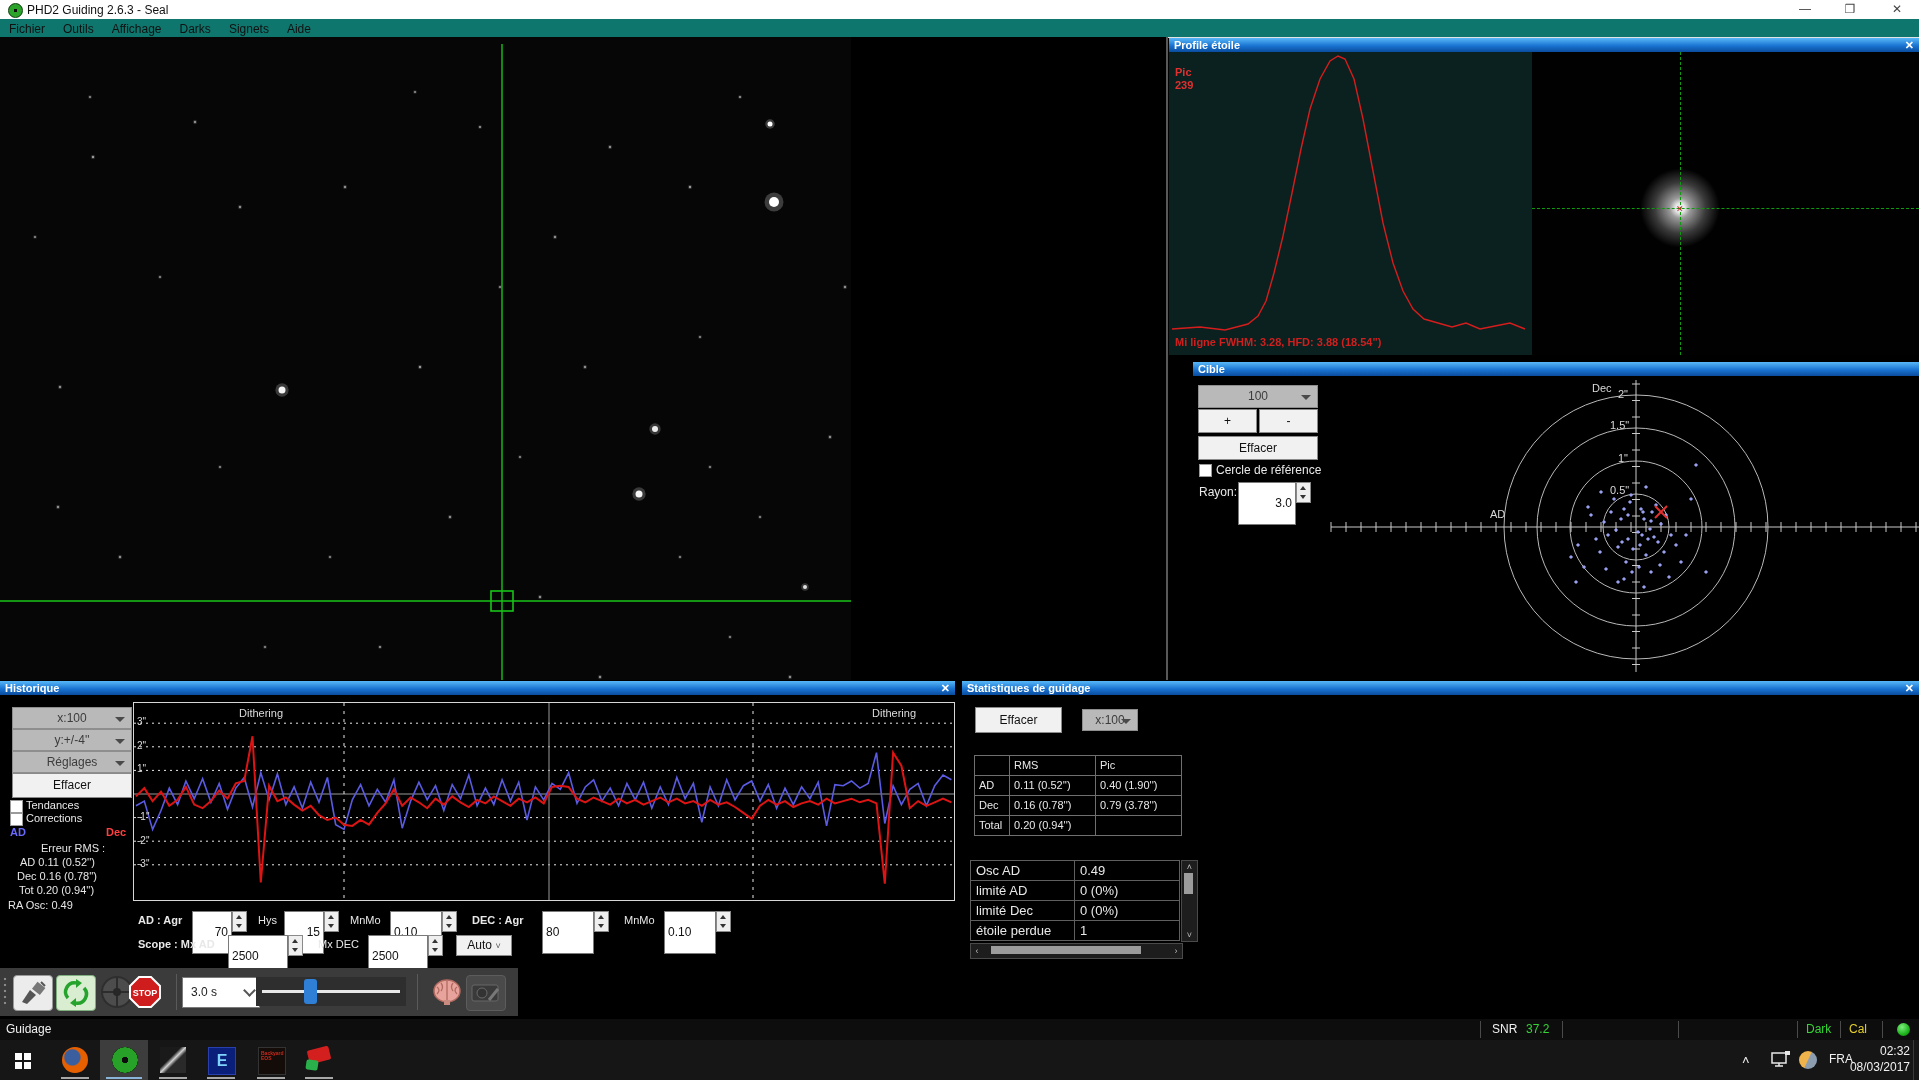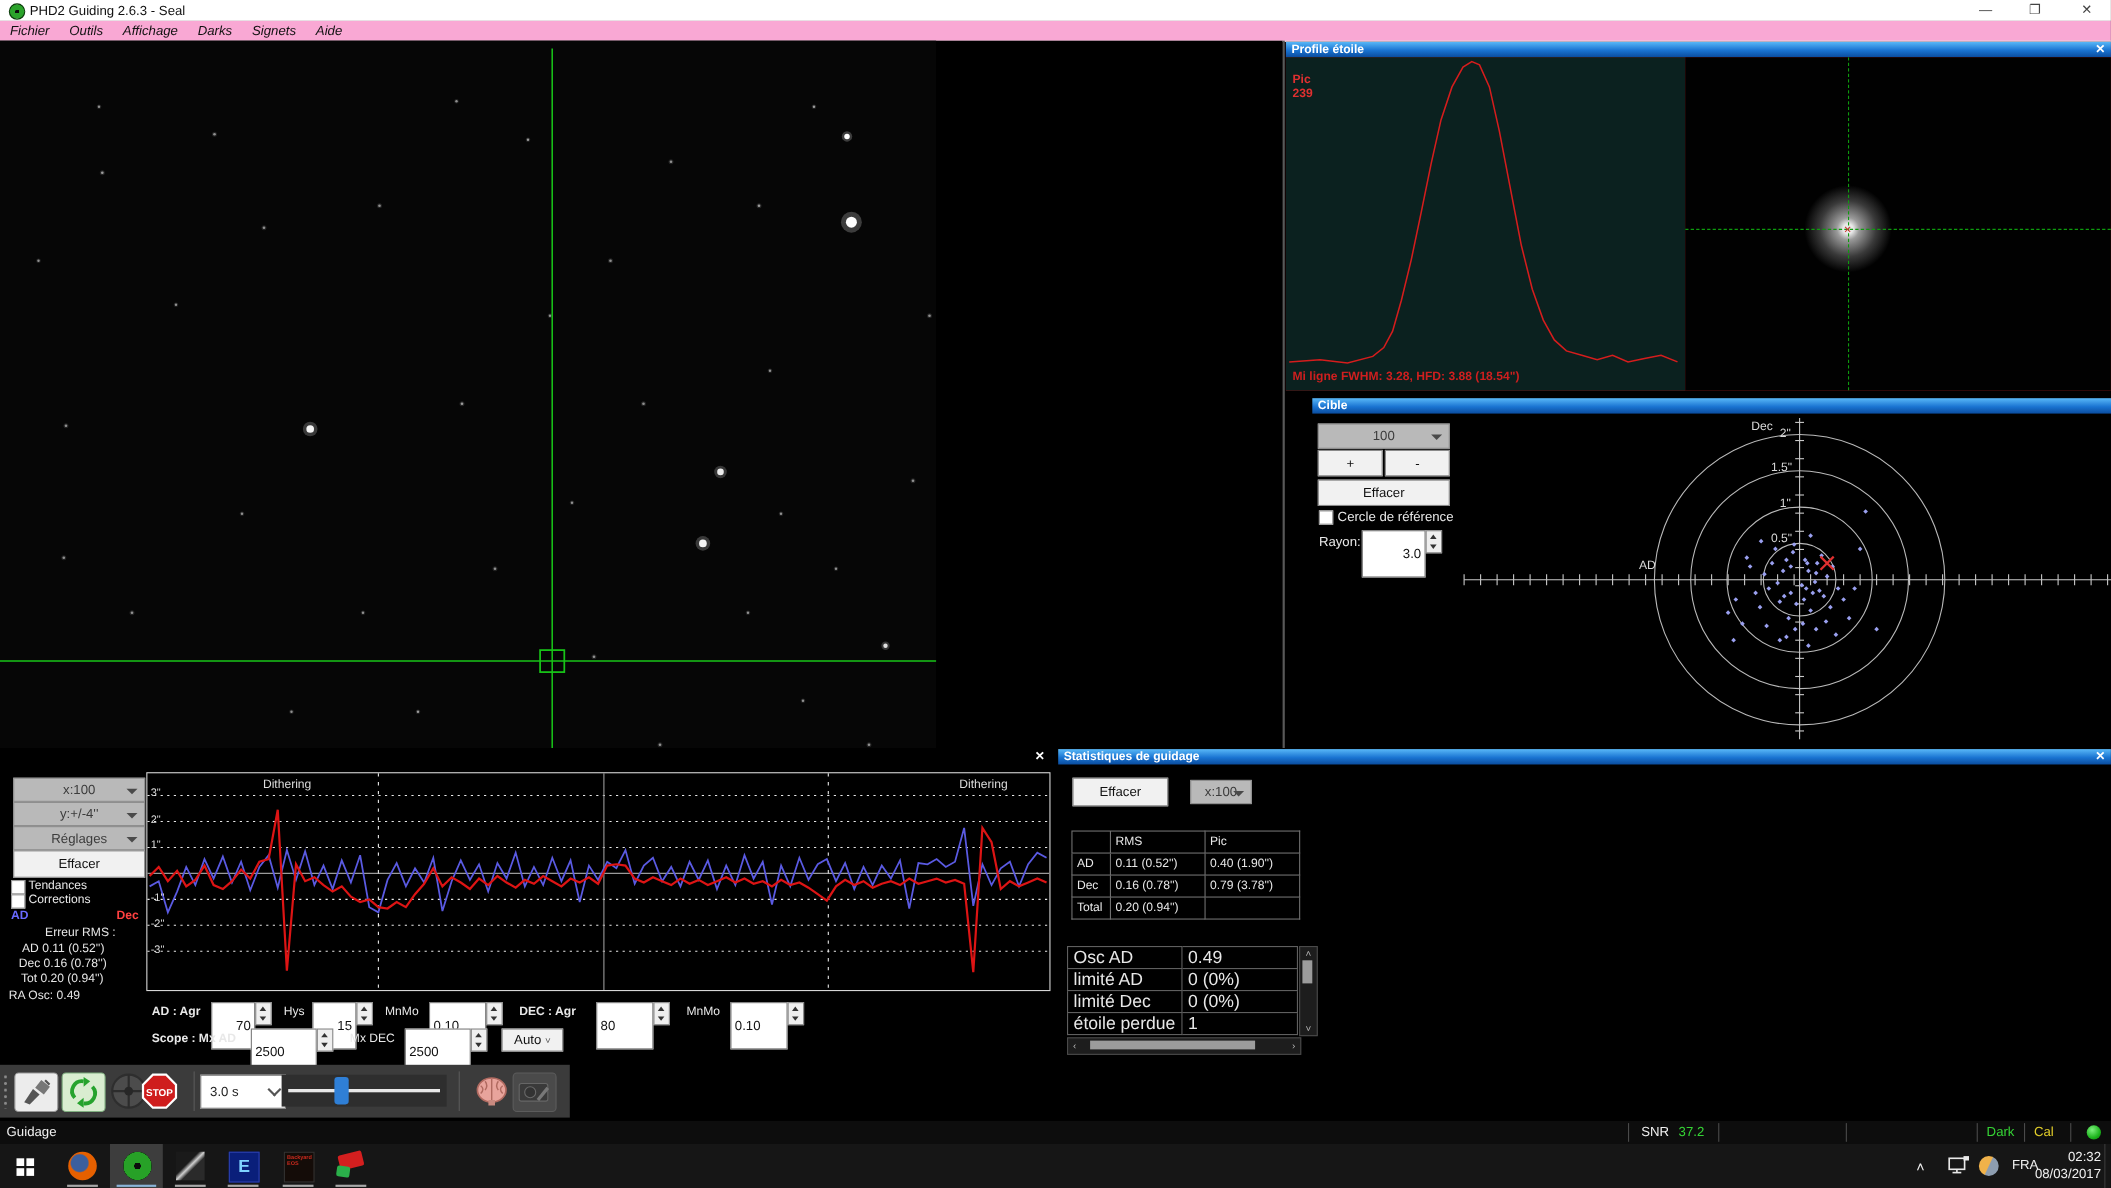--- a/index.html
+++ b/index.html
@@ -5,21 +5,21 @@
   html,body{margin:0;padding:0;background:#000;}
   body{width:1919px;height:1080px;position:relative;overflow:hidden;
        font-family:"Liberation Sans", sans-serif;-webkit-font-smoothing:antialiased;}
   .abs{position:absolute;}
   
   #titlebar{left:0;top:0;width:1919px;height:19px;background:#ffffff;color:#111;font-size:12px;}
   #titlebar .title{position:absolute;left:27px;top:3px;}
   .winbtn{position:absolute;top:0;width:30px;height:19px;color:#444;font-size:12px;text-align:center;line-height:19px;}
   #app-icon{position:absolute;left:8px;top:3px;width:13px;height:13px;border-radius:50%;
      background:radial-gradient(circle at 50% 50%, #0c0c0c 0 18%, #2ba32b 19% 70%, #0c5c0c 71%);border:1px solid #0a3d0a;}
-  #menubar{left:0;top:19px;width:1919px;height:18px;background:#f9a8d4;border-bottom:1px solid #e3e3e3;font-style:italic;}
+  #menubar{left:0;top:19px;width:1919px;height:18px;background:#0f766e;border-bottom:1px solid #e3e3e3;}
   .menu-item{display:inline-block;padding:2px 9px 0 9px;font-size:12px;color:#111;}
   
   #starview{left:0;top:37px;width:1166px;height:643px;background:#000;}
   #starframe{position:absolute;left:0;top:0;width:851px;height:643px;background:#060606;}
   #sash-v{left:1166px;top:37px;width:2px;height:643px;background:#585858;}
   
   .pane-title{position:absolute;left:0;top:0;right:0;height:14px;
      background:linear-gradient(180deg,#59b8f8 0%,#1a74d2 55%,#0a4c9e 100%);
      color:#fff;font-size:11px;font-weight:bold;padding-left:5px;line-height:14px;}
   .pane-close{position:absolute;right:5px;top:0px;color:#fff;font-size:11px;font-weight:bold;line-height:14px;}
@@ -54,21 +54,21 @@
   .ytick{position:absolute;color:#dcdcdc;font-size:10px;left:3px;}
   .sm{font-size:11px;}
   .rms{position:absolute;color:#e6e6e6;font-size:11px;white-space:nowrap;}
   
   #stats-pane{left:962px;top:681px;width:957px;height:279px;background:#000;}
   .t1{position:absolute;display:grid;grid-template-columns:36px 86px 86px;background:#000;}
   .t1 .c{border:1px solid #6f6f6f;border-width:0 1px 1px 0;color:#e8e8e8;font-size:11px;height:19px;line-height:19px;padding-left:4px;}
   .t1 .c.top{border-top:1px solid #6f6f6f;}
   .t1 .c.left{border-left:1px solid #6f6f6f;}
   .t2{position:absolute;display:grid;grid-template-columns:105px 105px;}
-  .t2 .c{border:1px solid #5f5f5f;border-width:0 1px 1px 0;color:#e8e8e8;font-size:16px;height:19px;line-height:19px;padding-left:5px;}
+  .t2 .c{border:1px solid #5f5f5f;border-width:0 1px 1px 0;color:#e8e8e8;font-size:13px;height:19px;line-height:19px;padding-left:5px;}
   .t2 .c.top{border-top:1px solid #5f5f5f;}
   .t2 .c.left{border-left:1px solid #5f5f5f;}
   .sbar{position:absolute;background:#1d1d1d;border:1px solid #4a4a4a;}
   .sthumb{position:absolute;background:#9c9c9c;}
   .sarrow{position:absolute;color:#bdbdbd;font-size:9px;line-height:10px;width:100%;text-align:center;}
   
   #toolbar{left:0;top:968px;width:518px;height:48px;background:#3b3b3b;}
   #grip{position:absolute;left:2px;top:8px;width:6px;height:32px;
      background-image:radial-gradient(circle,#8a8a8a 1px,transparent 1.6px);background-size:6px 6px;}
   .tool{position:absolute;top:7px;width:38px;height:34px;border-radius:4px;}
@@ -363,20 +363,21 @@
     </svg>
   <div class="plot-lbl" style="left:399px;top:20px;">Dec</div>
   <div class="plot-lbl" style="left:297px;top:146px;">AD</div>
   <div class="plot-lbl" style="left:417px;top:122px;">0.5"</div>
   <div class="plot-lbl" style="left:425px;top:90px;">1"</div>
   <div class="plot-lbl" style="left:417px;top:57px;">1.5"</div>
   <div class="plot-lbl" style="left:425px;top:26px;">2"</div>
 </div>
 
 <div class="abs" id="hist-pane">
+  <div class="pane-title">Historique</div>
   <div class="pane-close">✕</div>
   <div class="dd" style="left:12px;top:26px;width:118px;height:20px;line-height:20px;">
     <span>x:100</span><span class="arr"></span>
   </div>
   <div class="dd" style="left:12px;top:48px;width:118px;height:20px;line-height:20px;">
     <span>y:+/-4''</span><span class="arr"></span>
   </div>
   <div class="dd" style="left:12px;top:70px;width:118px;height:20px;line-height:20px;">
     <span>Réglages</span><span class="arr"></span>
   </div>

